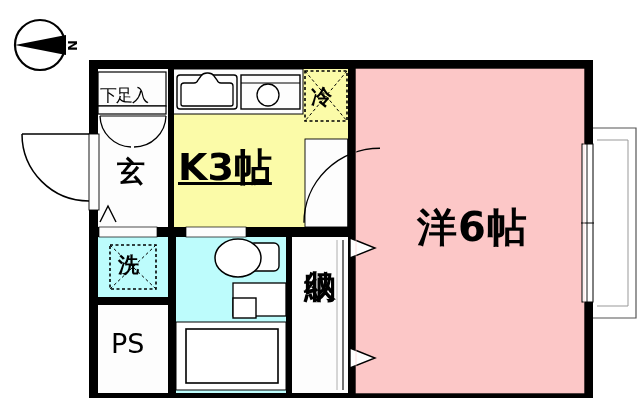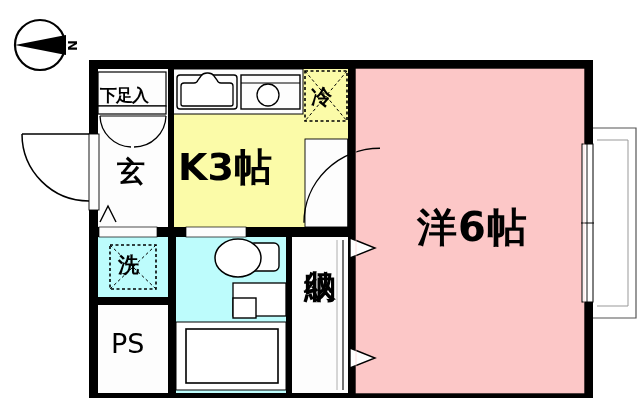--- a/index.html
+++ b/index.html
@@ -34,31 +34,32 @@
     left: 384px; top: 207px;
     font-size: 40px;
     letter-spacing: 1px;
     margin-left: 33px;
   }
   
   #lbl-kitchen {
     left: 178px; top: 148px;
     font-size: 38px;
     letter-spacing: 0px;
+    text-decoration: underline;
   }
   
   #lbl-genkan {
     left: 117px; top: 158px;
     font-size: 28px;
   }
   
   #lbl-shoe {
     left: 100px; top: 87px;
     font-size: 17px;
-    font-weight: 700;
+    font-weight: 400;
     letter-spacing: -1px;
   }
   
   #lbl-fridge {
     left: 311px; top: 87px;
     font-size: 21px;
   }
   
   #lbl-wash {
     left: 118px; top: 255px;

